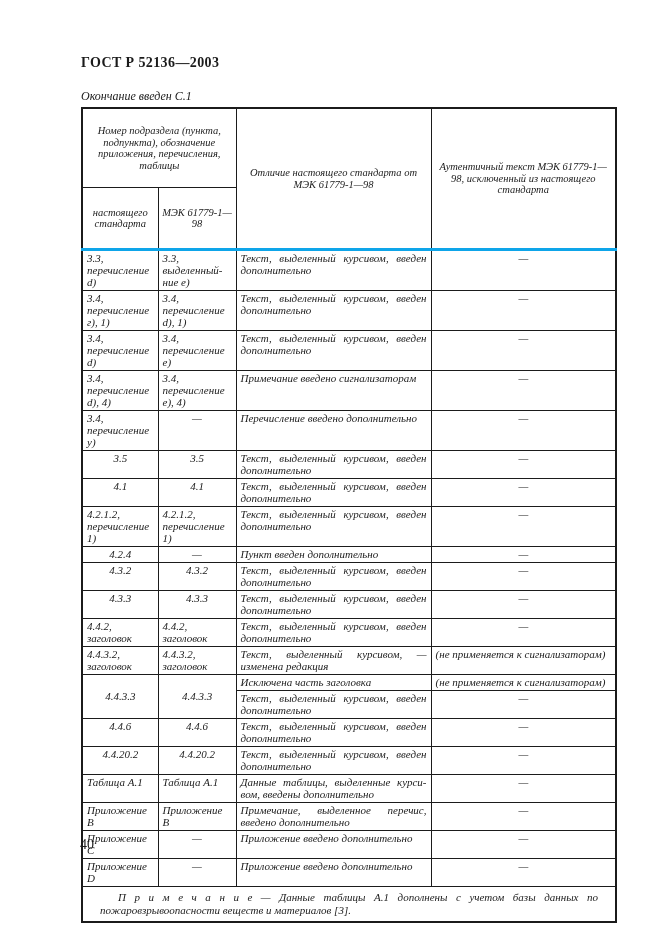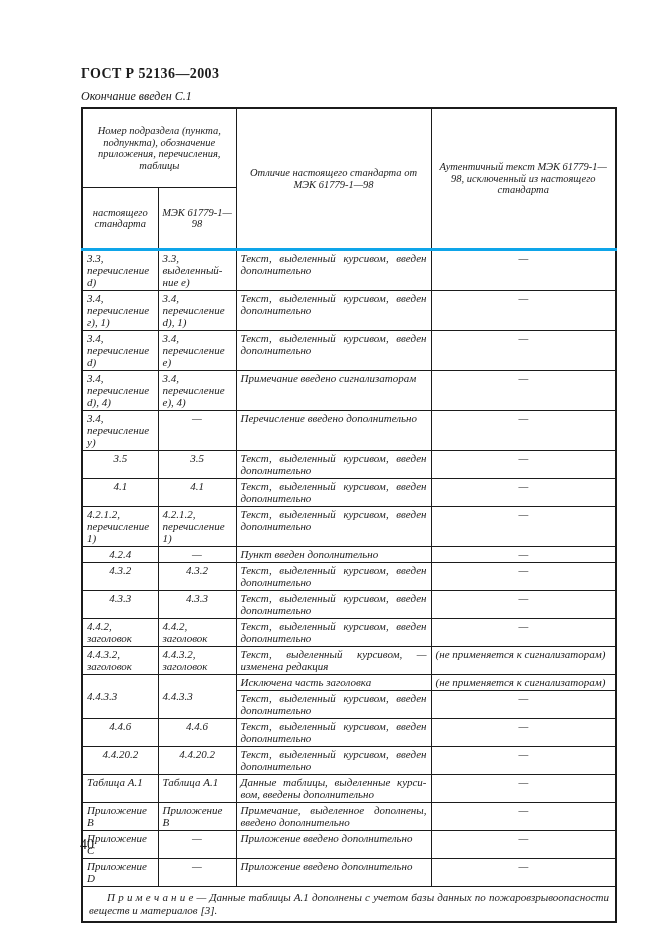--- a/index.html
+++ b/index.html
@@ -11,21 +11,21 @@
   .page {
     position: relative;
     width: 661px;
     height: 936px;
     background: #ffffff;
     font-family: "Liberation Serif", "DejaVu Serif", serif;
     color: #1b1b1b;
   }
   .doc-number {
     position: absolute;
-    left: 81px; top: 66px;
+    left: 81px; top: 55px;
     font-size: 14px;
     font-weight: 700;
     letter-spacing: 0.4px;
   }
   .caption {
     position: absolute;
     left: 81px; top: 89px;
     font-size: 12px;
     font-style: italic;
   }
@@ -59,25 +59,25 @@
     line-height: 11.5px;
     padding: 16px 3px;
   }
   th.hg { height: 46px; }
   th.hs { height: 28px; }
   .pre { white-space: pre-line; }
   .c4l { border-left: 2px solid #1b1b1b; }
   tbody tr:first-child td { border-top: 3px solid #0ea5e9; }
   td.c { text-align: center; }
   td.t { text-align: justify; }
-  td.mid { vertical-align: middle; text-align: left; }
+  td.mid { vertical-align: middle; text-align: center; }
   td.note {
     text-align: justify;
     text-indent: 18px;
-    padding: 4px 6px 5px;
+    padding: 4px 17px 5px;
     line-height: 12.5px;
     margin-left: 43px;
   }
   .pageno {
     position: absolute;
     left: 80px; top: 837px;
     font-size: 14px;
   }
 </style>
 </head>
@@ -210,21 +210,21 @@
       </tr>
       <tr>
         <td class="t">Таблица А.1</td>
         <td class="t">Таблица А.1</td>
         <td class="t">Данные таблицы, выделенные курси­вом, введены дополнительно</td>
         <td class="c c4l">—</td>
       </tr>
       <tr>
         <td class="t">Приложение В</td>
         <td class="t">Приложение В</td>
-        <td class="t">Примечание, выделенное дополнены, введено дополнительно</td>
+        <td class="t">Примечание, выделенное перечис, введено дополнительно</td>
         <td class="c c4l">—</td>
       </tr>
       <tr>
         <td class="t">Приложение С</td>
         <td class="c">—</td>
         <td class="t">Приложение введено дополнительно</td>
         <td class="c c4l">—</td>
       </tr>
       <tr>
         <td class="t">Приложение D</td>

